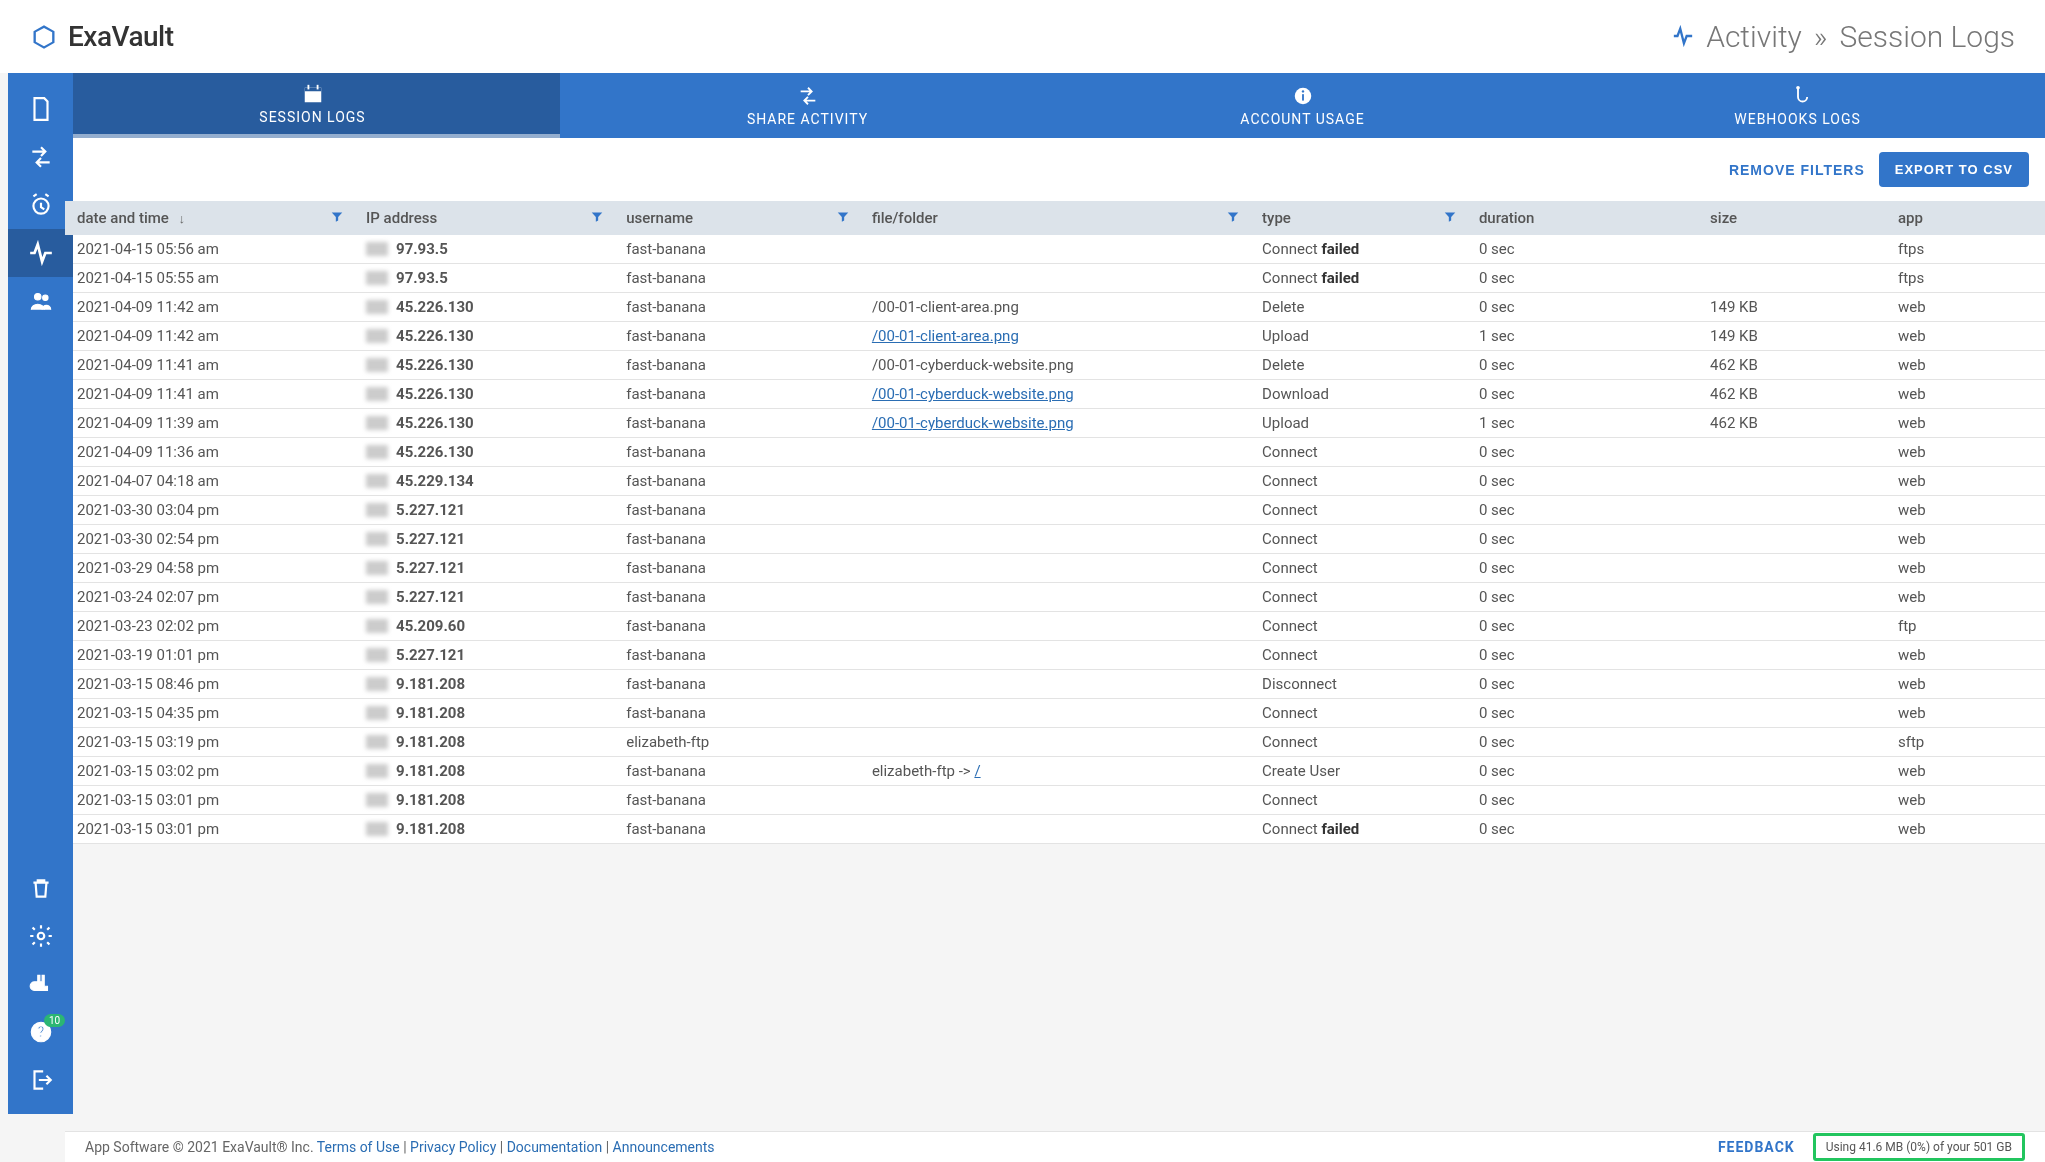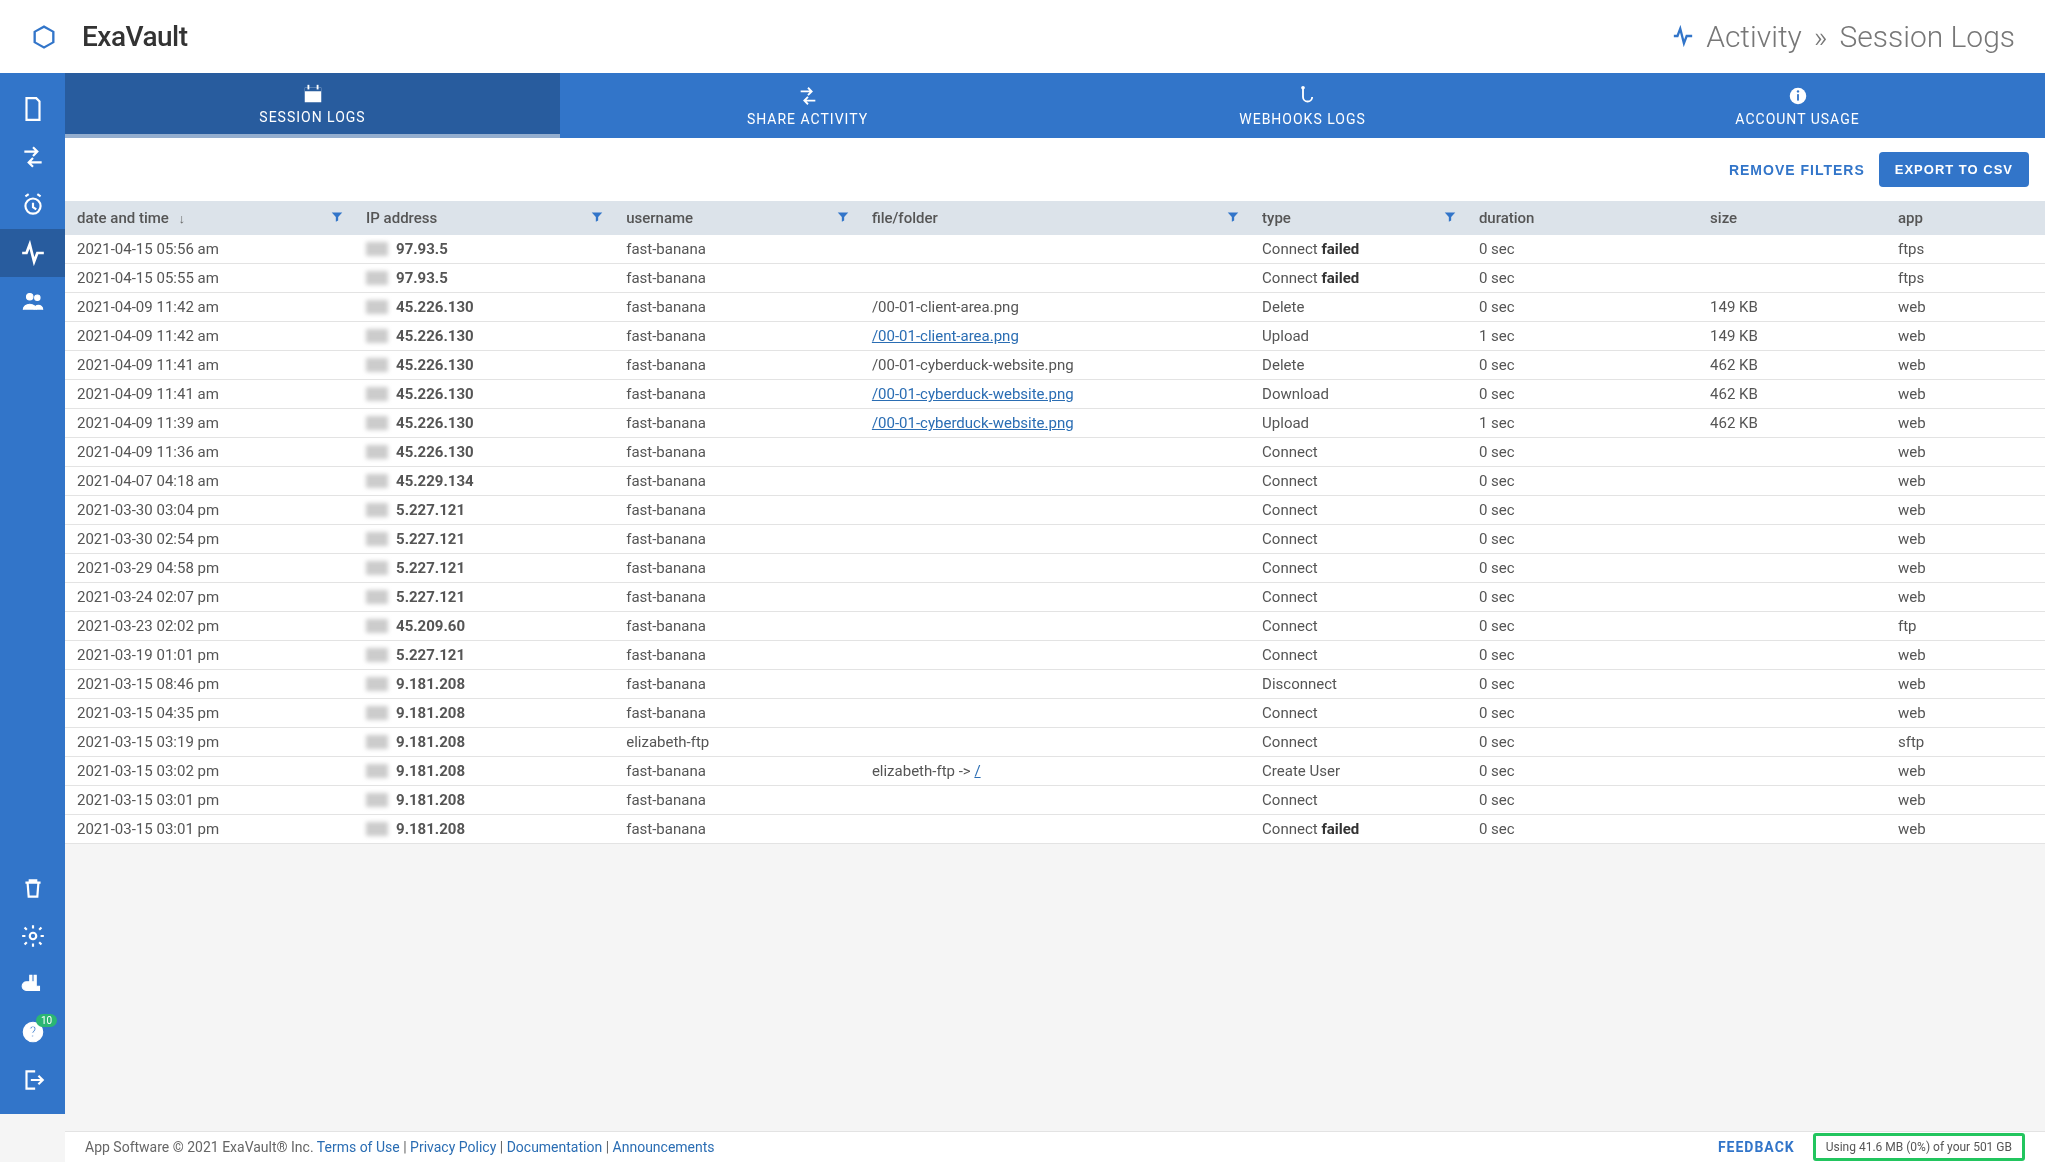--- a/index.html
+++ b/index.html
@@ -13,28 +13,28 @@
   position: relative;
 }
 .header {
   display: flex;
   justify-content: space-between;
   align-items: center;
   padding: 10px 30px;
   background: #fff;
   height: 73px;
 }
-.logo-wrap { display: flex; align-items: center; gap: 24px; }
+.logo-wrap { display: flex; align-items: center; gap: 10px; }
 .logo-svg { width: 28px; height: 28px; }
 .logo-text { font-size: 28px; font-weight: 500; color: #333; letter-spacing: -0.5px; }
 .breadcrumb { display: flex; align-items: center; gap: 12px; font-size: 30px; color: #777; font-weight: 300; }
 .breadcrumb .pulse { color: #3275c9; }
 .sidebar {
   position: absolute;
-  left: 0;
+  left: 8px;
   top: 73px;
   width: 65px;
   bottom: 48px;
   background: #3275c9;
   display: flex;
   flex-direction: column;
   align-items: center;
   padding-top: 12px;
 }
 .sidebar .nav-item {
@@ -247,32 +247,32 @@
       <span>SESSION LOGS</span>
     </div>
     <div class="tab">
       <svg viewBox="0 0 24 24">
           <path d="M4 7h12M12 3l4 4-4 4M20 17H8m4 4l-4-4 4-4" fill="none" stroke="#fff" stroke-width="2"></path>
         </svg>
       <span>SHARE ACTIVITY</span>
     </div>
     <div class="tab">
       <svg viewBox="0 0 24 24">
-          <path d="M12 3v10a5 5 0 005 5 5 5 0 005-5" fill="none" stroke="#fff" stroke-width="2"></path>
-          <circle cx="12" cy="3" r="2" fill="#fff"></circle>
-        </svg>
-      <span>WEBHOOKS LOGS</span>
-    </div>
-    <div class="tab">
-      <svg viewBox="0 0 24 24">
           <circle cx="12" cy="12" r="9" fill="#fff"></circle>
           <rect x="11" y="10" width="2" height="7" fill="#3275c9"></rect>
           <circle cx="12" cy="7" r="1.3" fill="#3275c9"></circle>
         </svg>
       <span>ACCOUNT USAGE</span>
+    </div>
+    <div class="tab">
+      <svg viewBox="0 0 24 24">
+          <path d="M12 3v10a5 5 0 005 5 5 5 0 005-5" fill="none" stroke="#fff" stroke-width="2"></path>
+          <circle cx="12" cy="3" r="2" fill="#fff"></circle>
+        </svg>
+      <span>WEBHOOKS LOGS</span>
     </div>
   </div>
 
   <div class="toolbar">
     <button class="remove-filters">REMOVE FILTERS</button>
     <button class="export-btn">EXPORT TO CSV</button>
   </div>
 
   <div class="table-wrap">
     <table class="logs">

